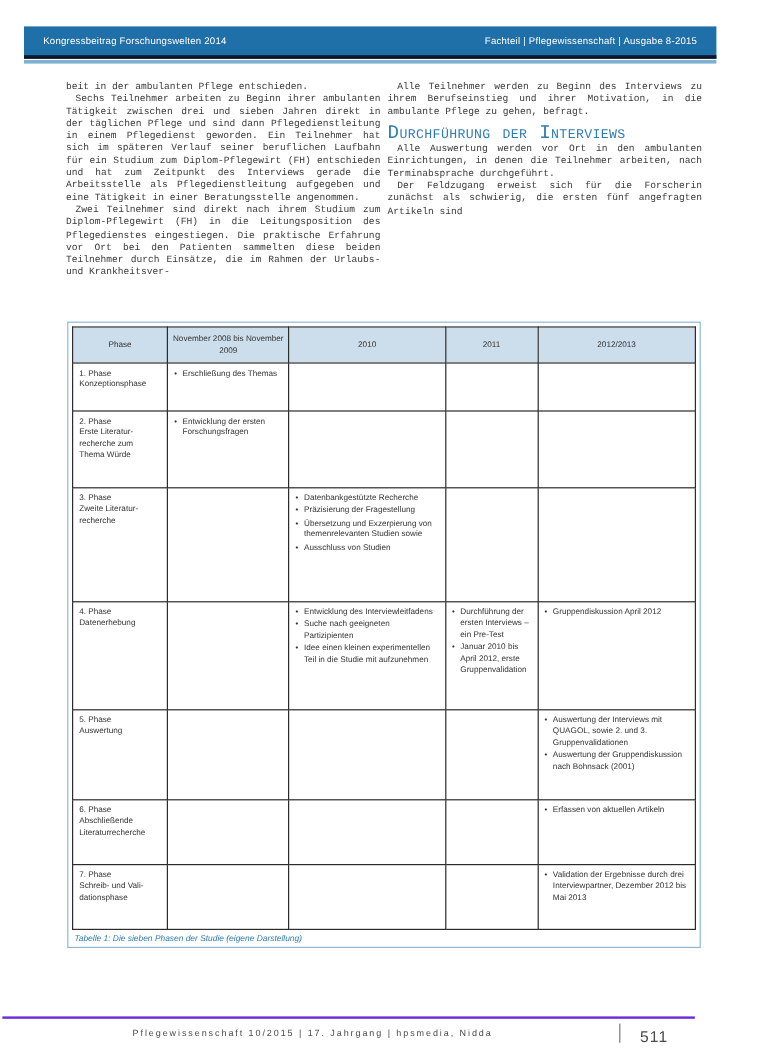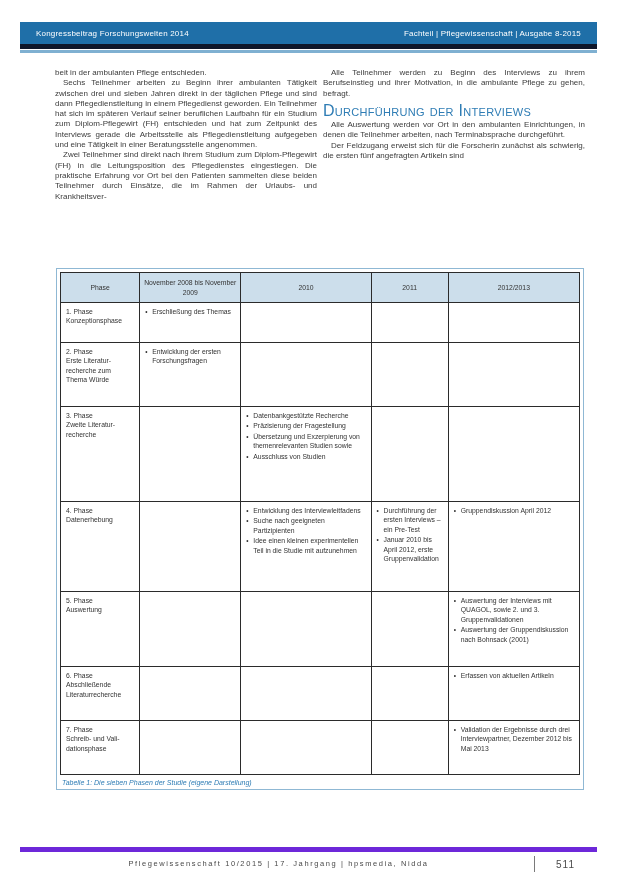--- a/index.html
+++ b/index.html
@@ -4,28 +4,28 @@
 <style>
   html,body { margin:0; padding:0; }
   body { width:637px; height:884px; background:#ffffff; font-family:"Liberation Sans", sans-serif; position:relative; }
 
   .page { position:absolute; inset:0; background:#fff; }
 
   
   .topbar {
     position:absolute; left:20px; top:22px; width:577px; height:27px;
     background:var(--header-bar, #1f6fa8);
-    border-bottom:5px solid #0f172a;
+    border-bottom:3px solid #0f172a;
     color:#fff; display:flex; justify-content:space-between; align-items:center;
     padding:0 16px; box-sizing:border-box; font-size:8px; letter-spacing:0.2px;
   }
   .topstripe { position:absolute; left:20px; top:50px; width:577px; height:3px; background:var(--header-stripe, #7fb0d1); }
 
   
-  .columns { position:absolute; left:55px; top:68px; width:530px; display:flex; gap:6px; }
+  .columns { position:absolute; left:55px; top:68px; width:530px; display:flex; gap:6px;font-family:Liberation Mono, monospace; }
   .col { width:262px; font-size:8px; line-height:10.3px; color:#3b3b3b; text-align:justify; hyphens:auto; }
   .col p { margin:0; }
   .col p.indent { text-indent:8px; }
   h2.sec {
     margin:7px 0 4px 0; font-size:16px; font-weight:normal;
     font-variant:small-caps; letter-spacing:0.3px;
     color:var(--accent-blue, #2e7cb4);
   }
 
   
@@ -54,27 +54,27 @@
   tbody tr:nth-child(6) { height:54px; }
   tbody tr:nth-child(7) { height:54px; }
   .li { position:relative; padding-left:7px; margin:0 0 1px 0; }
   .li::before { content:"•"; position:absolute; left:0; top:0; font-size:6.5px; }
   .caption {
     font-size:7px; font-style:italic; color:var(--accent-blue, #2e7cb4);
     padding:4px 2px 2px 2px;
   }
 
   
-  .footer { position:absolute; left:20px; top:847px; width:577px; height:24px; border-top:5px solid #6d28d9; }
+  .footer { position:absolute; left:2px; top:847px; width:577px; height:24px; border-top:2px solid #6d28d9; }
   .footer .jline {
     position:absolute; left:30px; right:90px; top:7px; text-align:center;
     font-size:7.5px; letter-spacing:1.6px; color:#4a4a4a; white-space:nowrap; overflow:hidden;
   }
   .footer .vr { position:absolute; right:62px; top:4px; width:1px; height:16px; background:#7a7a7a; }
-  .footer .pnum { position:absolute; right:22px; top:7px; font-size:10px; letter-spacing:1px; color:#4a4a4a; }
+  .footer .pnum { position:absolute; right:22px; top:7px; font-size:13px; letter-spacing:1px; color:#4a4a4a; }
 </style>
 </head>
 <body style="--header-bar: #1f6fa8; --header-stripe: #7fb0d1; --accent-blue: #2e7cb4; --table-header-bg: #ccdeeb;">
 
 <div class="page">
 
   <div class="topbar">
     <span>Kongressbeitrag Forschungswelten 2014</span>
     <span>Fachteil | Pflegewissenschaft |  Ausgabe 8-2015</span>
   </div>

